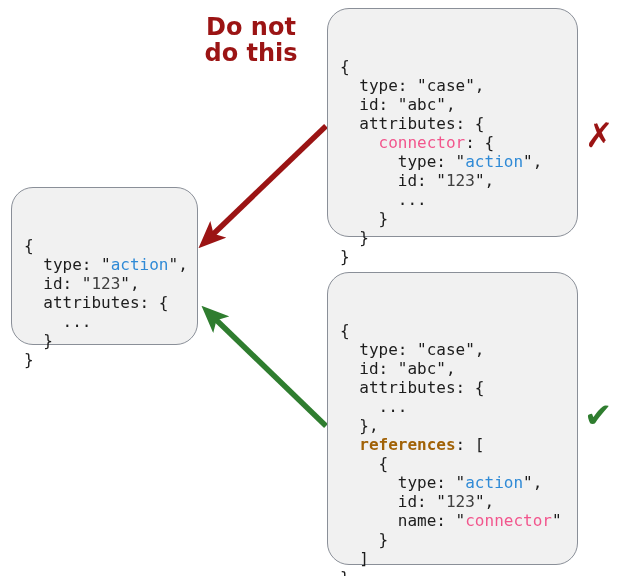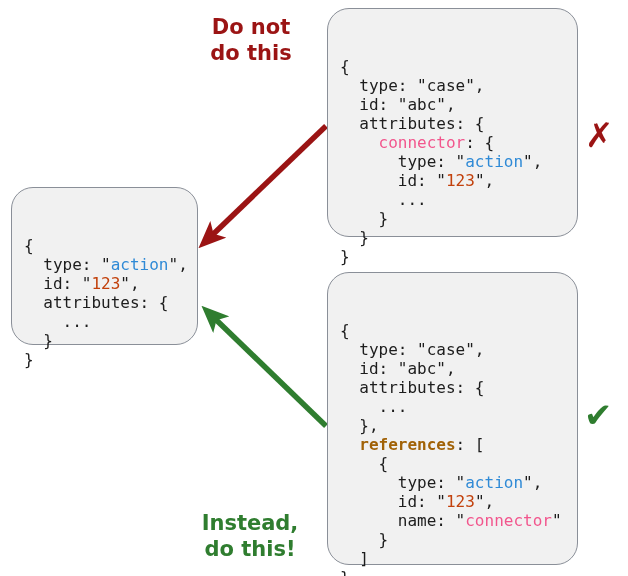--- a/index.html
+++ b/index.html
@@ -30,36 +30,36 @@
   }
   .json-box .code{
     display:block;
     padding-left:12px;
     letter-spacing:0px;
   }
   .ln{display:block;height:19px;}
 
   .tok-key-pink{color:#f2568d;}
   .tok-str-blue{color:#2f8ad6;margin-top:47px;}
-  .tok-str-orange{color:#c2410c;}
+  .tok-str-orange{color:#404040;}
   .tok-str-pink{color:#f2568d;}
   .tok-bold{font-weight:bold;color:#a16207;}
   .tok-plain{color:#1d1d1d;}
 
   
   #box-bad{   left:327px; top:8px;   width:251px; height:229px; }
   #box-good{  left:327px; top:272px; width:251px; height:293px; }
   #box-target{left:11px;  top:187px; width:187px; height:158px; }
 
   
   .callout{
     position:absolute;
     font-family:"DejaVu Sans","Liberation Sans",sans-serif;
     font-weight:bold;
-    font-size:21px;
+    font-size:24px;
     line-height:26px;
     text-align:center;
     white-space:pre-line;
     z-index:4;
   }
   #label-bad{  left:186px; top:14px;  width:130px; color:#9b1414; }
   #label-good{ left:182px; top:510px; width:136px; color:#2f7d2f; }
 
   
   .verdict{
@@ -100,19 +100,17 @@
   <div class="json-box" id="box-good">
     <code class="code"><span class="ln"><span class="tok-plain">{</span></span><span class="ln"><span class="tok-plain">  type: "case",</span></span><span class="ln"><span class="tok-plain">  id: "abc",</span></span><span class="ln"><span class="tok-plain">  attributes: {</span></span><span class="ln"><span class="tok-plain">    ...</span></span><span class="ln"><span class="tok-plain">  },</span></span><span class="ln"><span class="tok-plain">  </span><span class="tok-bold">references</span><span class="tok-plain">: [</span></span><span class="ln"><span class="tok-plain">    {</span></span><span class="ln"><span class="tok-plain">      type: "</span><span class="tok-str-blue">action</span><span class="tok-plain">",</span></span><span class="ln"><span class="tok-plain">      id: "</span><span class="tok-str-orange">123</span><span class="tok-plain">",</span></span><span class="ln"><span class="tok-plain">      name: "</span><span class="tok-str-pink">connector</span><span class="tok-plain">"</span></span><span class="ln"><span class="tok-plain">    }</span></span><span class="ln"><span class="tok-plain">  ]</span></span><span class="ln"><span class="tok-plain">}</span></span></code>
   </div>
 
   <div class="json-box" id="box-target">
     <code class="code"><span class="ln"><span class="tok-plain">{</span></span><span class="ln"><span class="tok-plain">  type: "</span><span class="tok-str-blue">action</span><span class="tok-plain">",</span></span><span class="ln"><span class="tok-plain">  id: "</span><span class="tok-str-orange">123</span><span class="tok-plain">",</span></span><span class="ln"><span class="tok-plain">  attributes: {</span></span><span class="ln"><span class="tok-plain">    ...</span></span><span class="ln"><span class="tok-plain">  }</span></span><span class="ln"><span class="tok-plain">}</span></span></code>
   </div>
 
   <div class="callout" id="label-bad">Do not
 do this</div>
-  <div class="callout" id="label-good">Instead,
-do this!</div>
 
   <div class="verdict" id="mark-x">✗</div>
   <div class="verdict" id="mark-check">✔</div>
 
 </div>
 
 </body></html>

